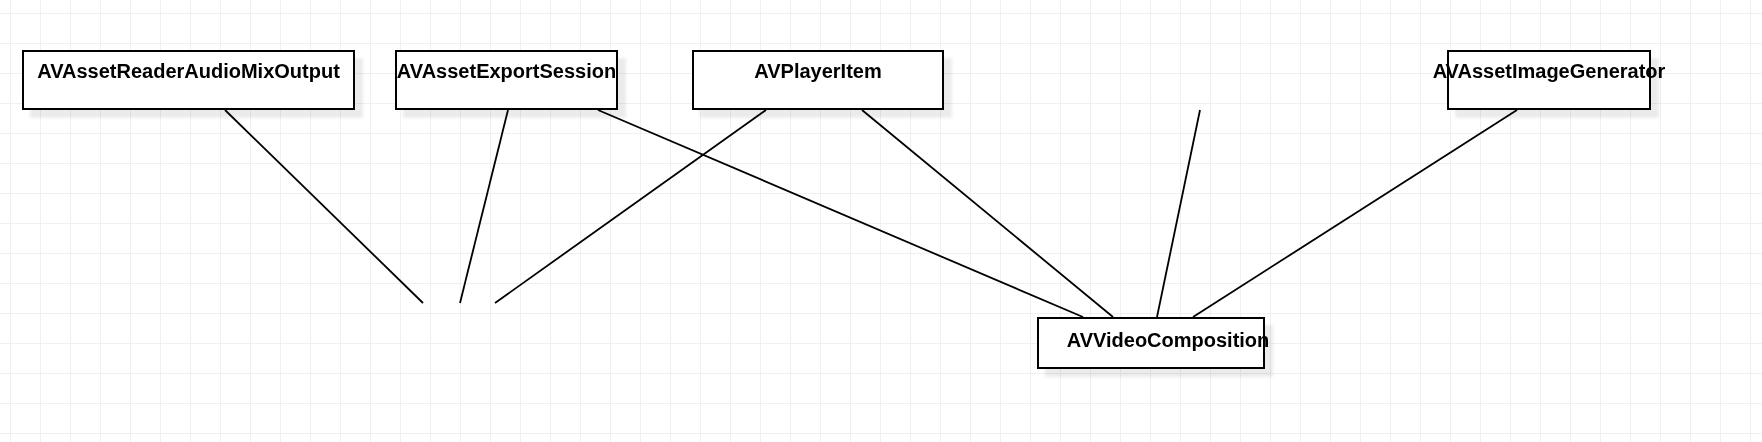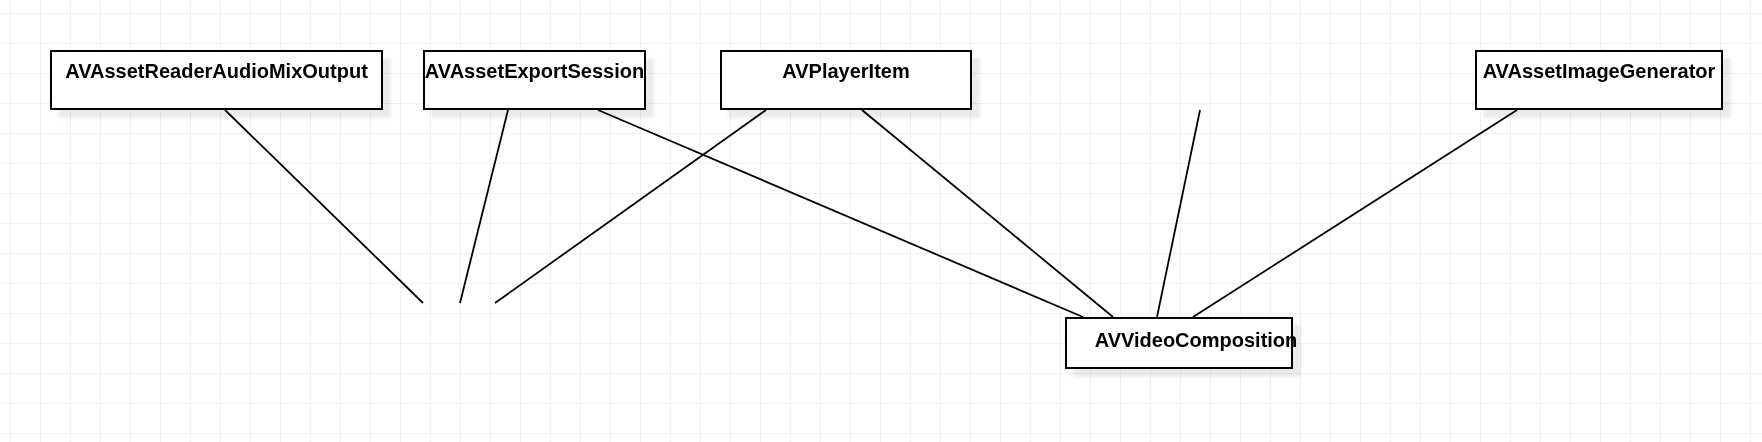--- a/index.html
+++ b/index.html
@@ -34,21 +34,20 @@
     border: 2px solid #000000;
     box-shadow: 8px 8px 3px rgba(0, 0, 0, 0.08);
     display: flex;
     align-items: center;
     justify-content: center;
     font-weight: bold;
     font-size: 20px;
     color: #000000;
     white-space: nowrap;
     cursor: default;
-    margin-left: 28px;
   }
   .node.top    { padding-bottom: 18px; }
   .node.bottom { padding-bottom: 6px; }
   .node .label { display: block; }
 </style>
 </head>
 <body>
 
 <div class="canvas">
   <svg class="edge-layer" width="1762" height="442" viewBox="0 0 1762 442">
@@ -62,19 +61,19 @@
     </svg>
 <div class="node top" style="left: 22px; top: 50px; width: 333px; height: 60px; background: rgb(255, 255, 255); border-color: rgb(0, 0, 0);">
       <span class="label">AVAssetReaderAudioMixOutput</span>
     </div>
     <div class="node top" style="left: 395px; top: 50px; width: 223px; height: 60px; background: rgb(255, 255, 255); border-color: rgb(0, 0, 0);">
       <span class="label">AVAssetExportSession</span>
     </div>
     <div class="node top" style="left: 692px; top: 50px; width: 252px; height: 60px; background: rgb(255, 255, 255); border-color: rgb(0, 0, 0);">
       <span class="label">AVPlayerItem</span>
     </div>
-    <div class="node top" style="left: 1447px; top: 50px; width: 248px; height: 60px; background: rgb(255, 255, 255); border-color: rgb(0, 0, 0);">
+    <div class="node top" style="left: 1447px; top: 50px; width: 204px; height: 60px; background: rgb(255, 255, 255); border-color: rgb(0, 0, 0);">
       <span class="label">AVAssetImageGenerator</span>
     </div>
     <div class="node bottom" style="left: 1037px; top: 317px; width: 228px; height: 52px; background: rgb(255, 255, 255); border-color: rgb(0, 0, 0); padding-left: 34px;">
       <span class="label">AVVideoComposition</span>
     </div>
   </div>
 
 </body></html>

